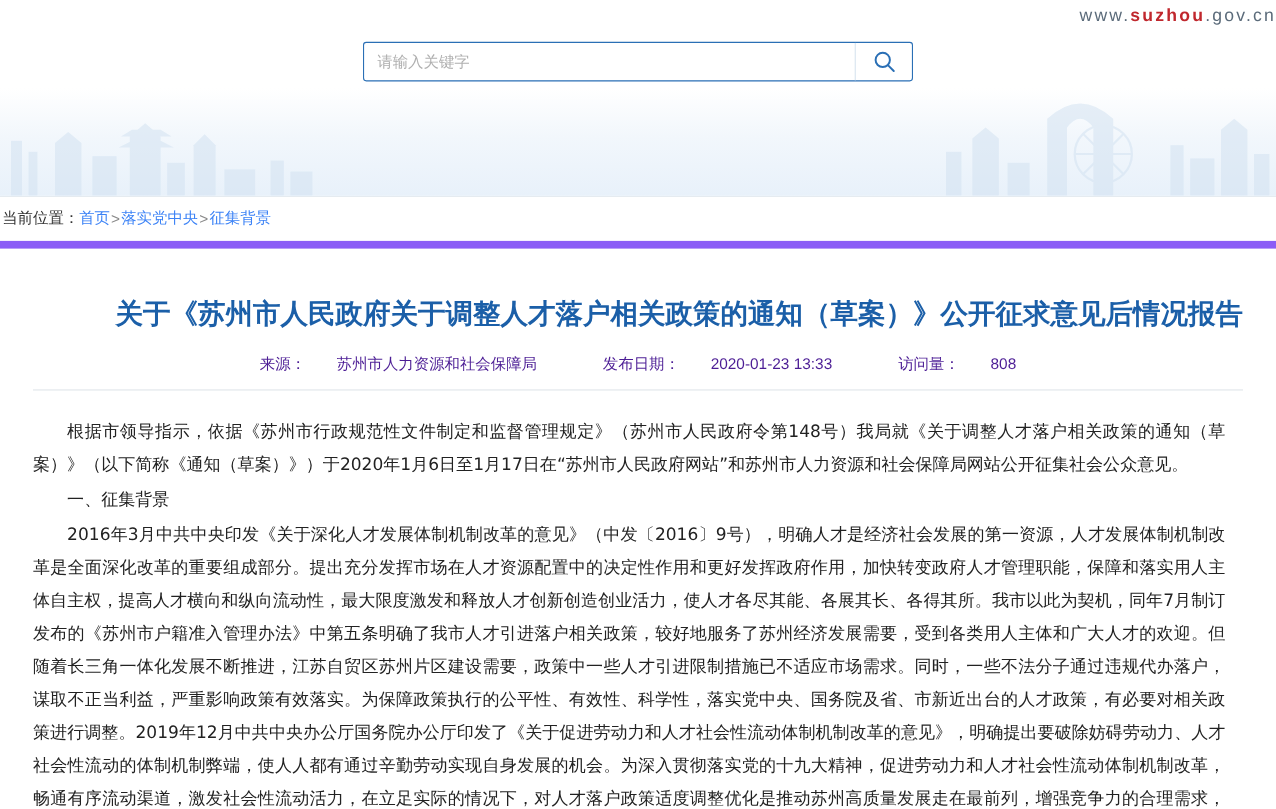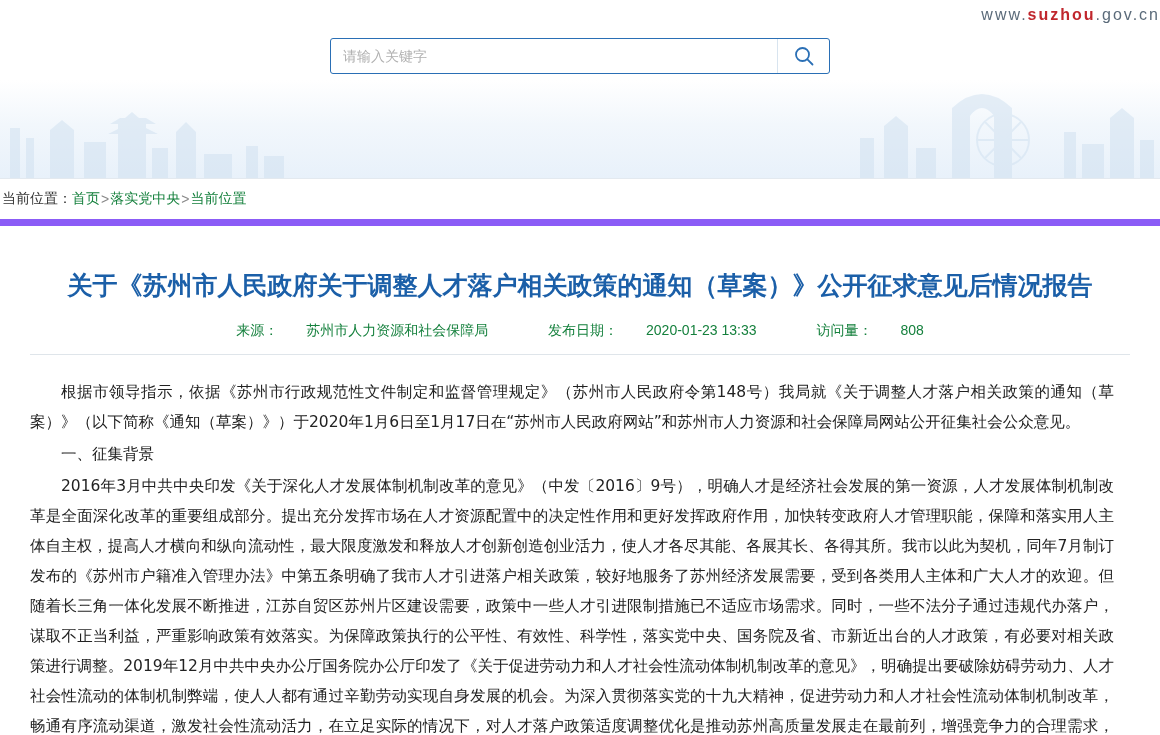--- a/index.html
+++ b/index.html
@@ -101,46 +101,46 @@
     display: flex;
     align-items: center;
     font-size: 14px;
     color: #444;
     padding-left: 2px;
   }
   .breadcrumb-bar .label {
     color: #333;
   }
   .breadcrumb-bar a {
-    color: #15803d;
+    color: #3b82f6;
     text-decoration: none;
   }
   .breadcrumb-sep {
     color: #888;
     margin: 0 1px;
   }
 
   
   .content {
     padding: 0 30px;
   }
   .doc-title {
-    text-align: center;
+    text-align: right;
     margin: 42px 0 0 0;
     font-family: "DejaVu Sans", sans-serif;
     font-size: 25px;
     font-weight: bold;
     color: #1b5fa8;
     line-height: 36px;
   }
   .doc-meta {
     text-align: center;
     margin-top: 18px;
     font-size: 14px;
-    color: #15803d;
+    color: #4c1d95;
   }
   .doc-meta span {
     margin: 0 14px;
   }
   .divider {
     margin-top: 14px;
     border-top: 1px solid #dfe5ea;
   }
   .article {
     margin-top: 22px;
@@ -216,21 +216,21 @@
     </button>
   </div>
 </div>
 
 <div class="breadcrumb-bar">
   <span class="label">当前位置：</span>
   <a href="#">首页</a>
   <span class="breadcrumb-sep">&gt;</span>
   <a href="#">落实党中央</a>
   <span class="breadcrumb-sep">&gt;</span>
-  <a href="#">当前位置</a>
+  <a href="#">征集背景</a>
 </div>
 
 <div class="content">
 
   <h1 class="doc-title">关于《苏州市人民政府关于调整人才落户相关政策的通知（草案）》公开征求意见后情况报告</h1>
 
   <div class="doc-meta">
     <span><span>来源：</span><span>苏州市人力资源和社会保障局</span></span>
     <span><span>发布日期：</span><span>2020-01-23 13:33</span></span>
     <span><span>访问量：</span><span>808</span></span>

